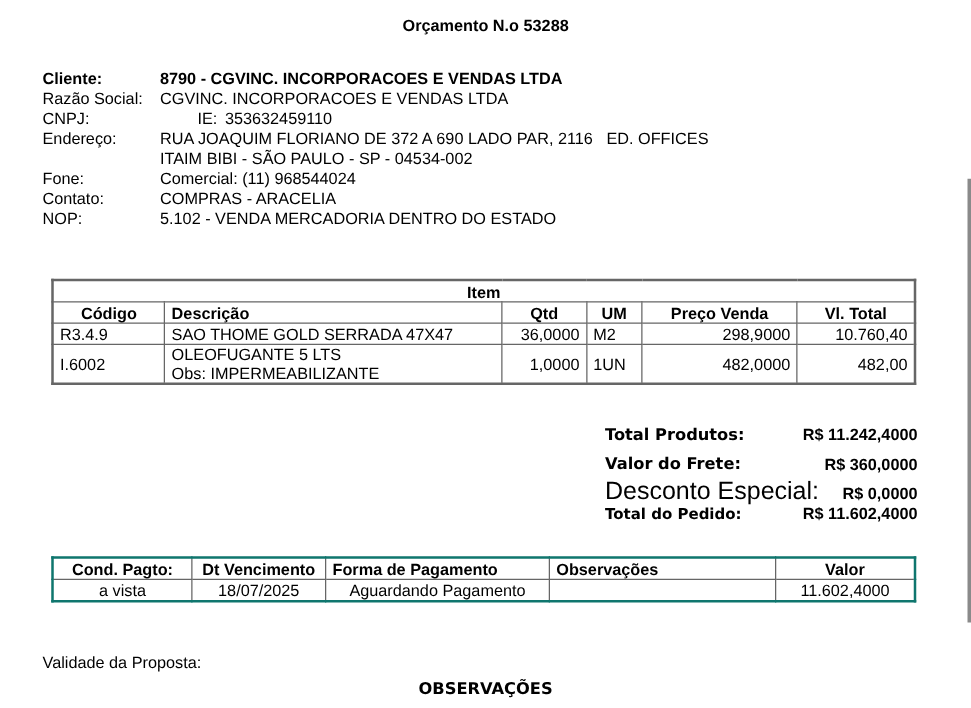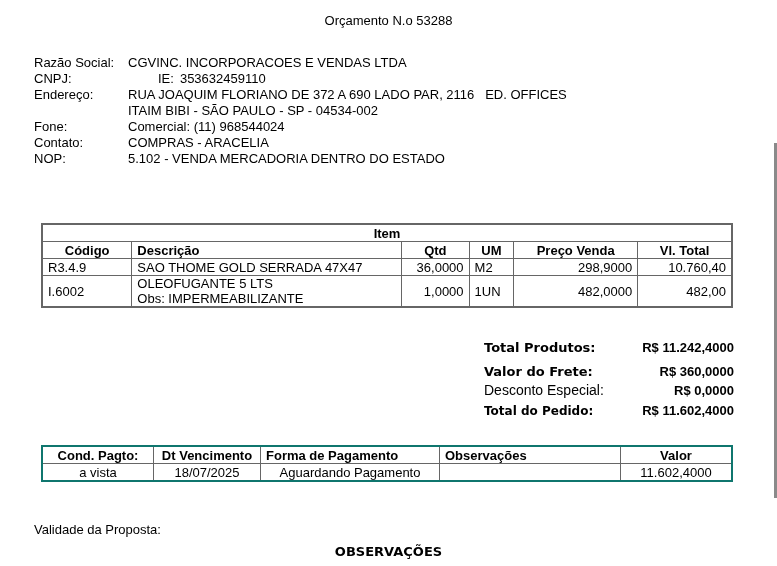--- a/index.html
+++ b/index.html
@@ -1,19 +1,19 @@
 <!DOCTYPE html>
 <html><head>
 <meta charset="utf-8">
 <style>
   html, body { margin: 0; padding: 0; background: #ffffff; }
   body { width: 777px; height: 566px; position: relative; overflow: hidden;
          font-family: "Liberation Sans", sans-serif; font-size: 13px; color: #000; }
   .title { position: absolute; left: 0; width: 777px; top: 13px; text-align: center;
-           font-weight: normal; font-size: 13px; }
+           font-weight: bold; font-size: 13px; }
   .info { position: absolute; left: 34px; top: 55px; }
   .info-row { display: flex; height: 16px; line-height: 16px; font-size: 13px; }
   .info-label { width: 94px; }
   .info-value { white-space: pre; }
   .bold { font-weight: bold; }
   .ie-label { margin-left: 30px; }
 
   table { border-collapse: collapse; position: absolute; font-size: 13px; border-radius: 27px; }
   td, th { border: 1px solid #666; padding: 0 5px; }
   .items { left: 41px; top: 223px; width: 692px; border: 2px solid #666; }
@@ -24,38 +24,42 @@
   .c-center { text-align: center; }
   .c-left { text-align: left; }
 
   .totals { position: absolute; left: 484px; top: 340px; width: 250px; }
   .tot-row { display: flex; justify-content: space-between; align-items: baseline; }
   .tot-row .lbl { font-family: "DejaVu Sans", sans-serif; font-weight: bold; font-size: 13px; }
   .tot-row .val { font-weight: bold; font-size: 13px; }
   .tot-row.r1 { height: 21px; gap: 10px; }
   .tot-row.r2 { height: 21px; align-items: center; }
   .tot-row.r3 { height: 21px; }
-  .tot-row.r3 .lbl { font-family: "Liberation Sans", sans-serif; font-weight: normal; font-size: 14px; }
+  .tot-row.r3 .lbl { font-family: "Liberation Sans", sans-serif; font-weight: normal; font-size: 20px; }
   .tot-row.r4 .lbl { font-size: 12px; text-align: center; }
 
   .pay { left: 41px; top: 445px; width: 692px; border: 2px solid #0f766e; }
   .pay th { height: 16px; line-height: 15px; font-weight: bold; }
   .pay td { height: 16px; line-height: 15px; text-align: center; }
 
   .validade { position: absolute; left: 34px; top: 522px; font-size: 13px; }
   .obs-title { position: absolute; left: 0; width: 777px; top: 544px; text-align: center;
                font-family: "DejaVu Sans", sans-serif; font-weight: bold; font-size: 13px; }
   .scrollbar { position: absolute; left: 774px; top: 143px; width: 3px; height: 355px; background: #8a8a8a; }
 </style>
 </head>
 <body>
 
 <div class="title">Orçamento N.o 53288</div>
 
 <div class="info">
+  <div class="info-row">
+    <span class="info-label bold">Cliente:</span>
+    <span class="info-value bold">8790 - CGVINC. INCORPORACOES E VENDAS LTDA</span>
+  </div>
   <div class="info-row">
     <span class="info-label">Razão Social:</span>
     <span class="info-value">CGVINC. INCORPORACOES E VENDAS LTDA</span>
   </div>
   <div class="info-row">
     <span class="info-label">CNPJ:</span>
     <span class="info-value ie-label">IE:</span>
     <span class="info-value" style="margin-left:6px">353632459110</span>
   </div>
   <div class="info-row">

